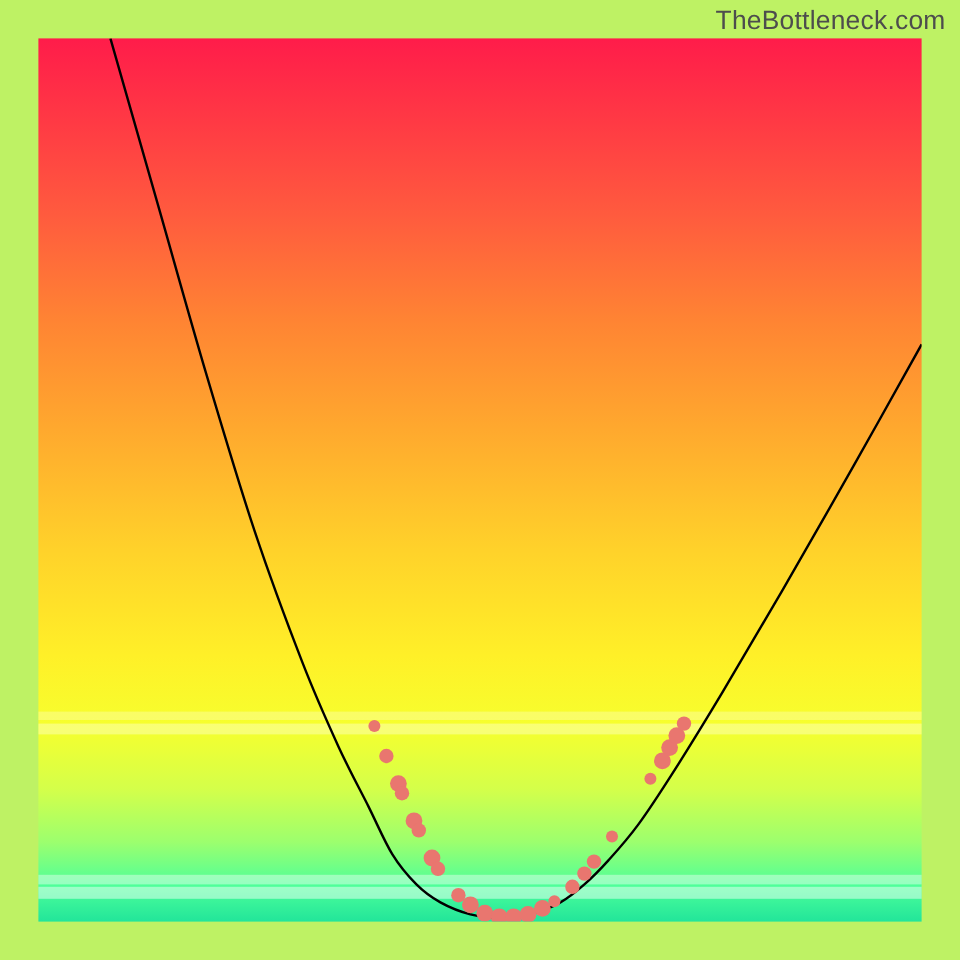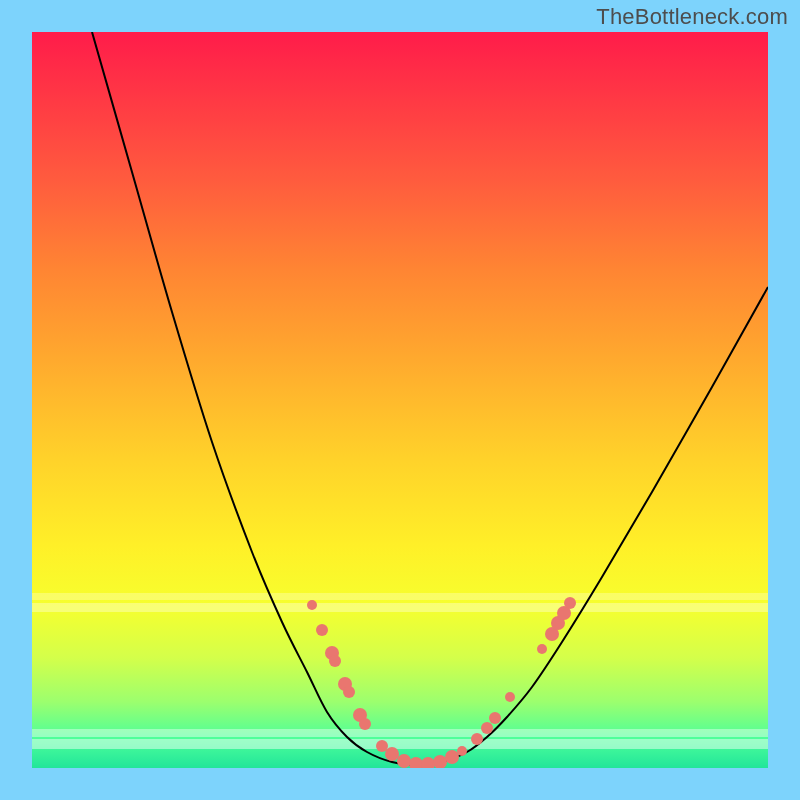--- a/index.html
+++ b/index.html
@@ -1,21 +1,21 @@
 <!DOCTYPE html>
 <html><head>
 <meta charset="utf-8">
 <style>
   * { margin: 0; padding: 0; box-sizing: border-box; }
   html, body { width: 800px; height: 800px; overflow: hidden; background: #000; }
   .frame {
     position: absolute;
     left: 0; top: 0;
     width: 800px; height: 800px;
-    background: #7dd3fc;
+    background: #bef264;
   }
   .plot {
     position: absolute;
     left: 32px; top: 32px;
     width: 736px; height: 736px;
     background: linear-gradient(
       to bottom,
       #ff1c4a 0%,
       #ff3545 8%,
       #ff5b3e 20%,

